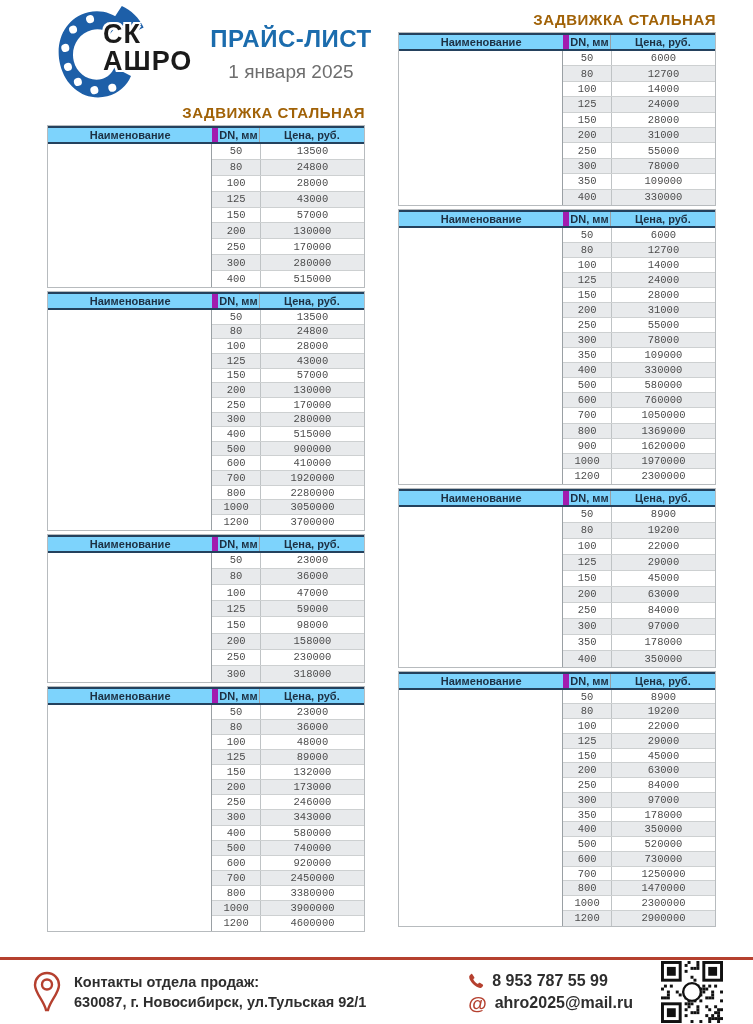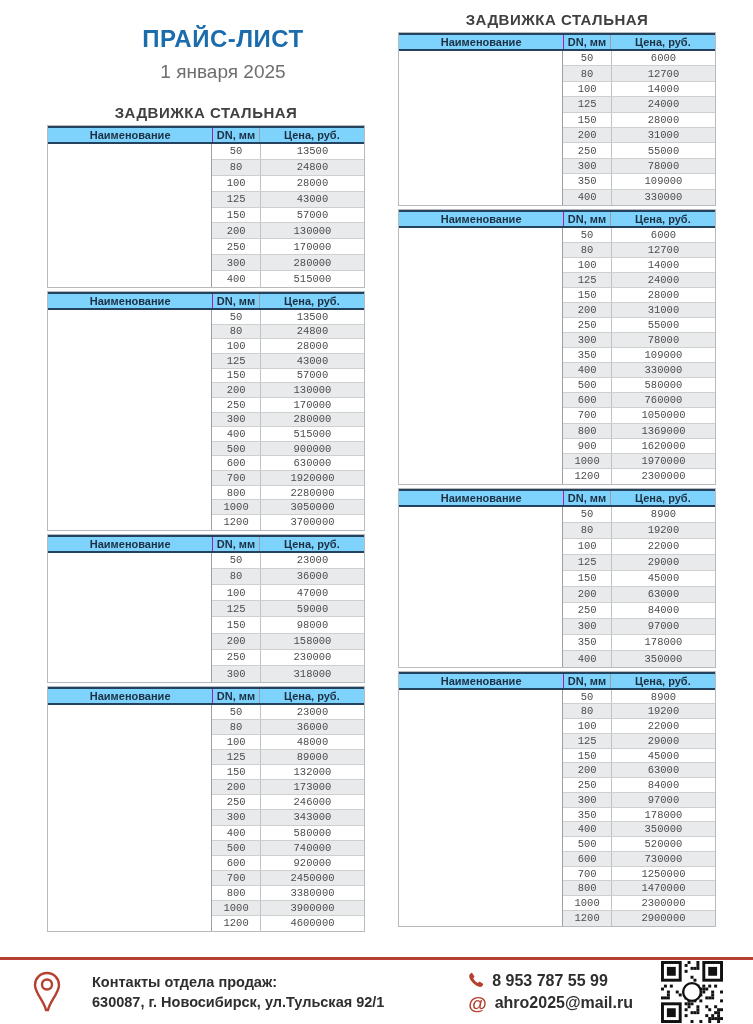--- a/index.html
+++ b/index.html
@@ -19,33 +19,33 @@
   .logo-text { position:absolute; left:56px; top:16px; line-height:1.0;
     font-weight:900; color:#1a1a1a; letter-spacing:1px;
     text-shadow:-2px 0 0 #fff, 2px 0 0 #fff, 0 -2px 0 #fff, 0 2px 0 #fff,
                 -2px -2px 0 #fff, 2px 2px 0 #fff, -2px 2px 0 #fff, 2px -2px 0 #fff; }
   .logo-line1 { font-size:27px; }
   .logo-line2 { font-size:27px; }
   .title-block { flex:1; text-align:center; padding-top:2px; }
   .page-title { font-size:24px; font-weight:700; color:#1b6cad; letter-spacing:0.5px; }
   .page-date  { font-size:19px; color:#6e6e6e; margin-top:8px; }
 
-  .section-title { text-align:center; font-size:15px; font-weight:700;
-    color:#404040; letter-spacing:0.5px; margin:3px 0 4px 0; }
+  .section-title { text-align:right; font-size:15px; font-weight:700;
+    color:#a16207; letter-spacing:0.5px; margin:3px 0 4px 0; }
   .col-right .section-title { margin-top:6px; }
 
   
   .tables { display:flex; flex-direction:column; gap:3px; }
   .ptable { border:1px solid #b7bbbe; background:#fff; }
   .thead { display:flex; height:18px; background:#7dd3fc;
     border-top:2px solid #24415d; border-bottom:2px solid #24415d; }
   .th { display:flex; align-items:center; justify-content:center;
     font-size:11px; font-weight:700; color:#1c2f42; }
   .th-name { flex:0 0 52%; }
-  .th-dn { flex:0 0 15%; border-left:1px solid #a21caf; border-right:1px solid #9aa0a4; }
+  .th-dn { flex:0 0 15%; border-left:6px solid #a21caf; border-right:1px solid #9aa0a4; }
   .th-price { flex:1; }
   .tbody { display:flex; }
   .name-panel { flex:0 0 52%; border-right:1px solid #9aa0a4;
     display:flex; flex-direction:column; align-items:center; justify-content:center;
     text-align:center; padding:4px 6px; gap:2px; }
   .pname { font-size:26px; font-weight:800; color:#1f1f1f; letter-spacing:0.5px; }
   .ppn   { font-size:26px; font-weight:800; color:#1f1f1f; letter-spacing:0.5px; margin-top:2px; }
   .pmedium { font-size:11.5px; font-style:italic; font-weight:500; color:#242424;
     margin-top:8px; line-height:1.25; }
   .rows { flex:1; display:flex; flex-direction:column;font-family:Liberation Mono, monospace; }
@@ -54,40 +54,59 @@
   .prow.alt { background:#e8eaec; }
   .cell-dn { flex:0 0 31.4%; display:flex; align-items:center; justify-content:center;
     font-size:10.5px; color:#4c4c4c; }
   .cell-price { flex:1; display:flex; align-items:center; justify-content:center;
     font-size:10.5px; color:#4c4c4c; border-left:1px solid #bfc3c5; }
 
   
   .footer { position:absolute; left:0; right:0; bottom:0; height:67px; background:#fff; }
   .footer-line { height:3px; background:#b5402f; }
   .footer-inner { display:flex; align-items:center; height:64px; padding:0 30px 0 32px; }
-  .contact-left { display:flex; align-items:center; gap:30px; flex:1; }
+  .contact-left { display:flex; align-items:center; gap:12px; flex:1; }
   .pin-icon { width:30px; height:42px; flex:0 0 30px; }
   .contact-text { color:#2e2e2e; }
   .contact-title { font-size:14.5px; font-weight:600; margin-bottom:4px; }
   .contact-address { font-size:14.5px; font-weight:600;text-align:right; }
   .contact-right { display:flex; flex-direction:column; gap:4px; margin-right:28px; }
-  .c-row { display:flex; align-items:flex-start; gap:8px; }
+  .c-row { display:flex; align-items:center; gap:8px; }
   .phone-icon { width:16px; height:16px; }
   .at-icon { font-size:19px; font-weight:700; color:#b5402f; line-height:1; }
   .c-phone, .c-email { font-size:16px; font-weight:600; color:#2e2e2e; }
   .qr { width:62px; height:62px; flex:0 0 62px; }
 </style>
 </head>
 <body>
 
 <div class="page">
   <div class="content">
 
     <div class="col col-left">
       <div class="brand-row">
+        <div class="logo">
+          <svg width="136" height="96" viewBox="0 0 136 96">
+            <g transform="rotate(-14 52 50)">
+              <path d="M52 6 C28 6 12 26 12 50 C12 74 28 92 50 92 C62 92 72 86 78 78 L64 66 C60 71 55 74 49 74 C36 74 26 63 26 50 C26 36 37 24 51 24 C58 24 64 27 68 32 L82 22 C75 12 64 6 52 6 Z" fill="#1d5fa8"></path>
+              <path d="M86 8 C94 14 100 24 102 34 L84 38 C82 31 78 25 72 21 Z" fill="#1d5fa8"></path>
+              <circle cx="52" cy="13" r="4" fill="#ffffff"></circle>
+              <circle cx="33" cy="19" r="4" fill="#ffffff"></circle>
+              <circle cx="21" cy="35" r="4" fill="#ffffff"></circle>
+              <circle cx="19" cy="54" r="4" fill="#ffffff"></circle>
+              <circle cx="25" cy="71" r="4" fill="#ffffff"></circle>
+              <circle cx="39" cy="83" r="4" fill="#ffffff"></circle>
+              <circle cx="57" cy="85" r="4" fill="#ffffff"></circle>
+            </g>
+          </svg>
+          <div class="logo-text">
+            <div class="logo-line1">СК</div>
+            <div class="logo-line2">АШРО</div>
+          </div>
+        </div>
         <div class="title-block">
           <div class="page-title">ПРАЙС-ЛИСТ</div>
           <div class="page-date">1 января 2025</div>
         </div>
       </div>
       <div class="section-title">ЗАДВИЖКА СТАЛЬНАЯ</div>
       <div class="tables" id="left-tables">
           <div class="ptable" style="--rh: 15.9px;">
             <div class="thead">
               <div class="th th-name">Наименование</div>
@@ -188,21 +207,21 @@
                 <div class="prow">
                   <div class="cell-dn">400</div>
                   <div class="cell-price">515000</div>
                 </div>
                 <div class="prow alt">
                   <div class="cell-dn">500</div>
                   <div class="cell-price">900000</div>
                 </div>
                 <div class="prow">
                   <div class="cell-dn">600</div>
-                  <div class="cell-price">630000</div>
+                  <div class="cell-price">410000</div>
                 </div>
                 <div class="prow alt">
                   <div class="cell-dn">700</div>
                   <div class="cell-price">1920000</div>
                 </div>
                 <div class="prow">
                   <div class="cell-dn">800</div>
                   <div class="cell-price">2280000</div>
                 </div>
                 <div class="prow alt">

